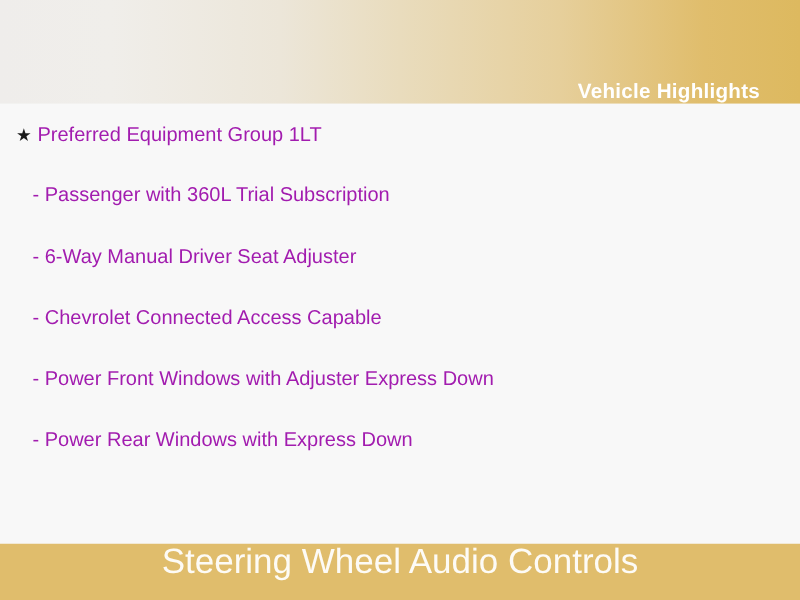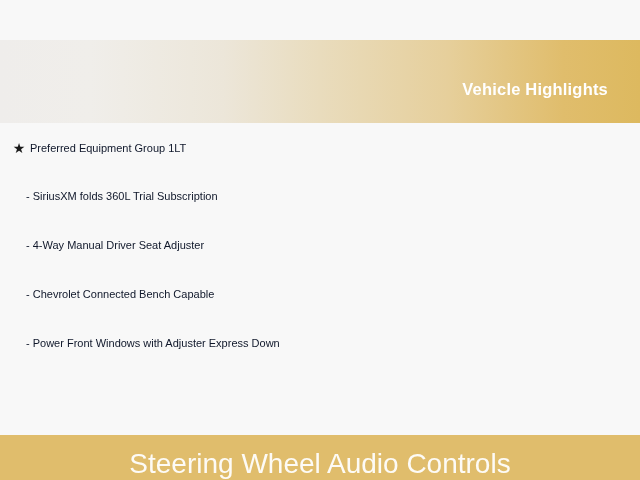--- a/index.html
+++ b/index.html
@@ -30,23 +30,22 @@
     height: 83px;
     background: linear-gradient(to right,
                 #efedeb 0%,
                 #f0eeea 14%,
                 #ece6d9 35%,
                 #e9dcbd 50%,
                 #e6cf9b 70%,
                 #e0bd6c 88%,
                 #ddb95f 100%);
     display: flex;
-    align-items: center;
+    align-items: flex-end;
     justify-content: flex-end;
-    margin-top: 40px;
   }
   .header-title {
     font-size: 16.5px;
     font-weight: bold;
     color: #ffffff;
     letter-spacing: 0.2px;
     padding-right: 32px;
     padding-top: 16px;
     white-space: nowrap;
   }
@@ -79,38 +78,38 @@
     flex: 0 0 auto;
     width: 22px;
     margin-left: 8px;
     text-align: center;
     font-size: 14px;
     color: #1a1a1a;
     line-height: inherit;
   }
   .row-text {
     flex: 0 1 auto;
-    font-size: 11px;
-    color: #0f172a;
+    font-size: 16px;
+    color: #a21caf;
     line-height: inherit;
   }
   .feature-row.sub .row-text {
     margin-left: 26px;
   }
 
   
   .caption-band {
     position: absolute;
     left: 0;
     right: 0;
     bottom: 0;
     height: 45px;
     background: #e0bd6c;
     display: flex;
-    align-items: flex-end;
+    align-items: flex-start;
     justify-content: center;
   }
   .caption-text {
     font-size: 28px;
     color: #fdfbf6;
     line-height: 1;
     white-space: nowrap;
     padding-bottom: 2px;
   }
 </style>
@@ -125,36 +124,39 @@
 
   <div class="content">
     <ul class="feature-list">
 
       <li class="feature-row top">
         <span class="bullet-star">★</span>
         <span class="row-text">Preferred Equipment Group 1LT</span>
       </li>
 
       <li class="feature-row sub">
-        <span class="row-text">- SiriusXM folds 360L Trial Subscription</span>
+        <span class="row-text">- Passenger with 360L Trial Subscription</span>
       </li>
 
       <li class="feature-row sub">
-        <span class="row-text">- 4-Way Manual Driver Seat Adjuster</span>
+        <span class="row-text">- 6-Way Manual Driver Seat Adjuster</span>
       </li>
 
 
       <li class="feature-row sub">
-        <span class="row-text">- Chevrolet Connected Bench Capable</span>
+        <span class="row-text">- Chevrolet Connected Access Capable</span>
       </li>
 
       <li class="feature-row sub">
         <span class="row-text">- Power Front Windows with Adjuster Express Down</span>
       </li>
 
+      <li class="feature-row sub">
+        <span class="row-text">- Power Rear Windows with Express Down</span>
+      </li>
 
     </ul>
 
     <div class="caption-band">
       <div class="caption-text">Steering Wheel Audio Controls</div>
     </div>
   </div>
 
 </div>
 

